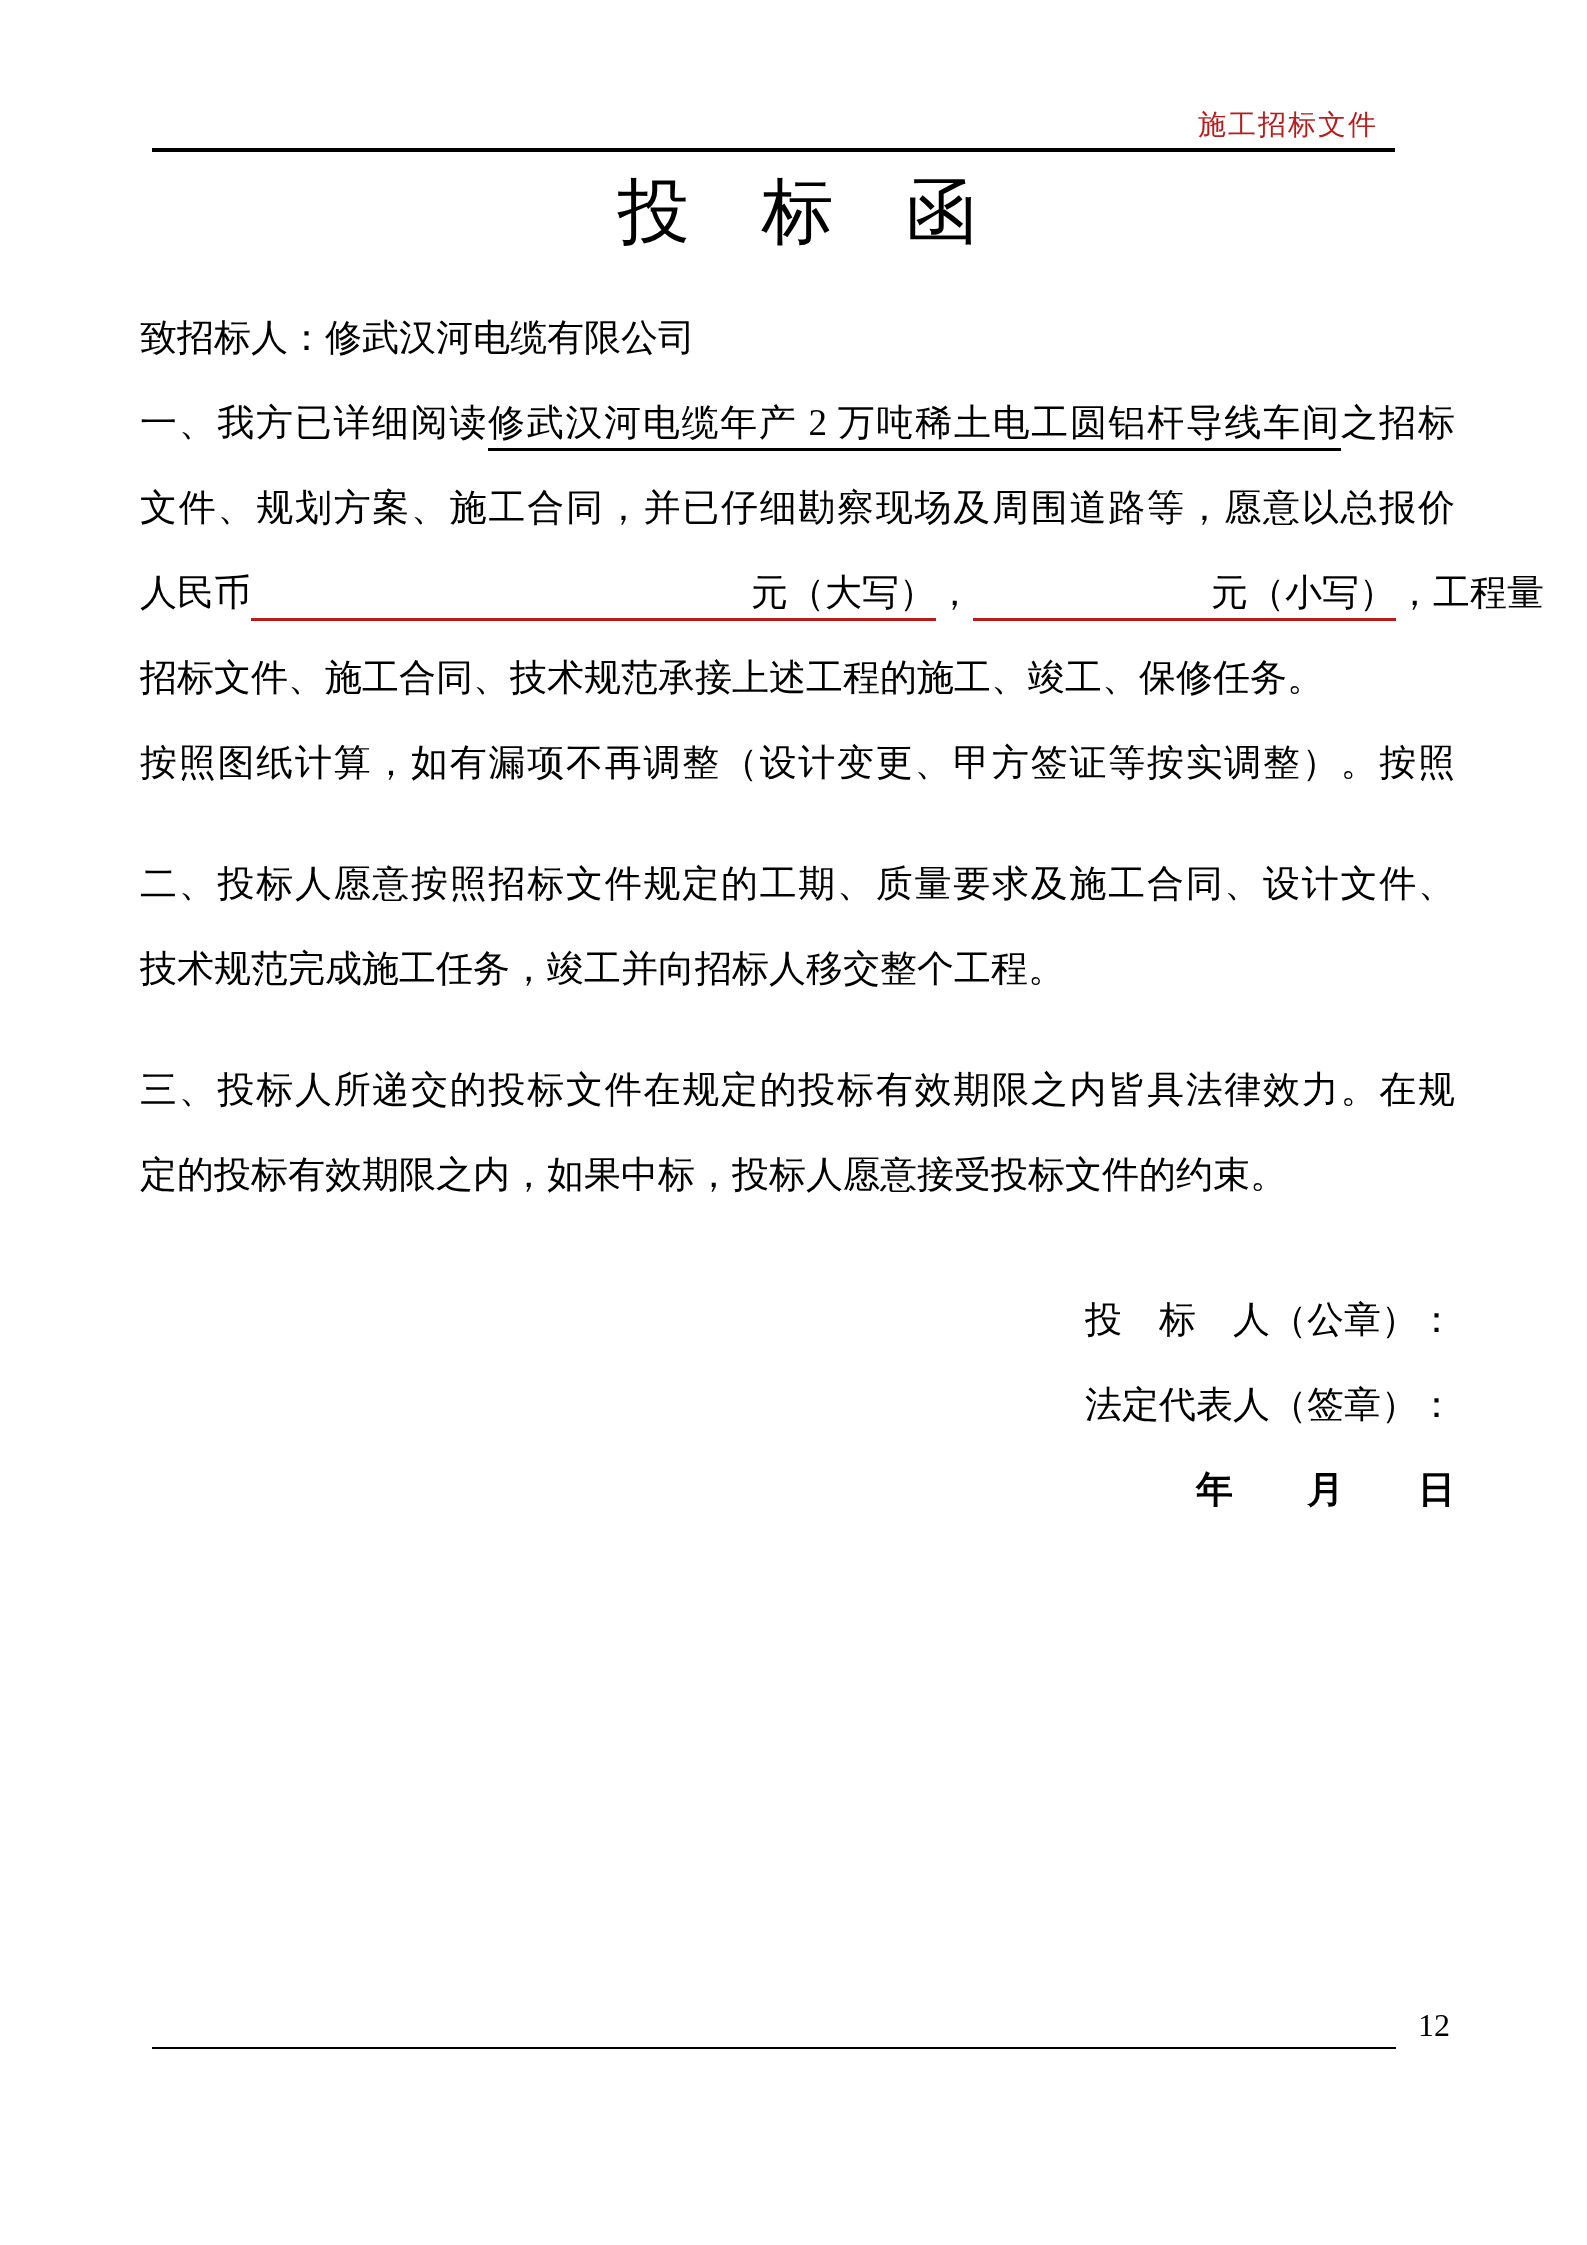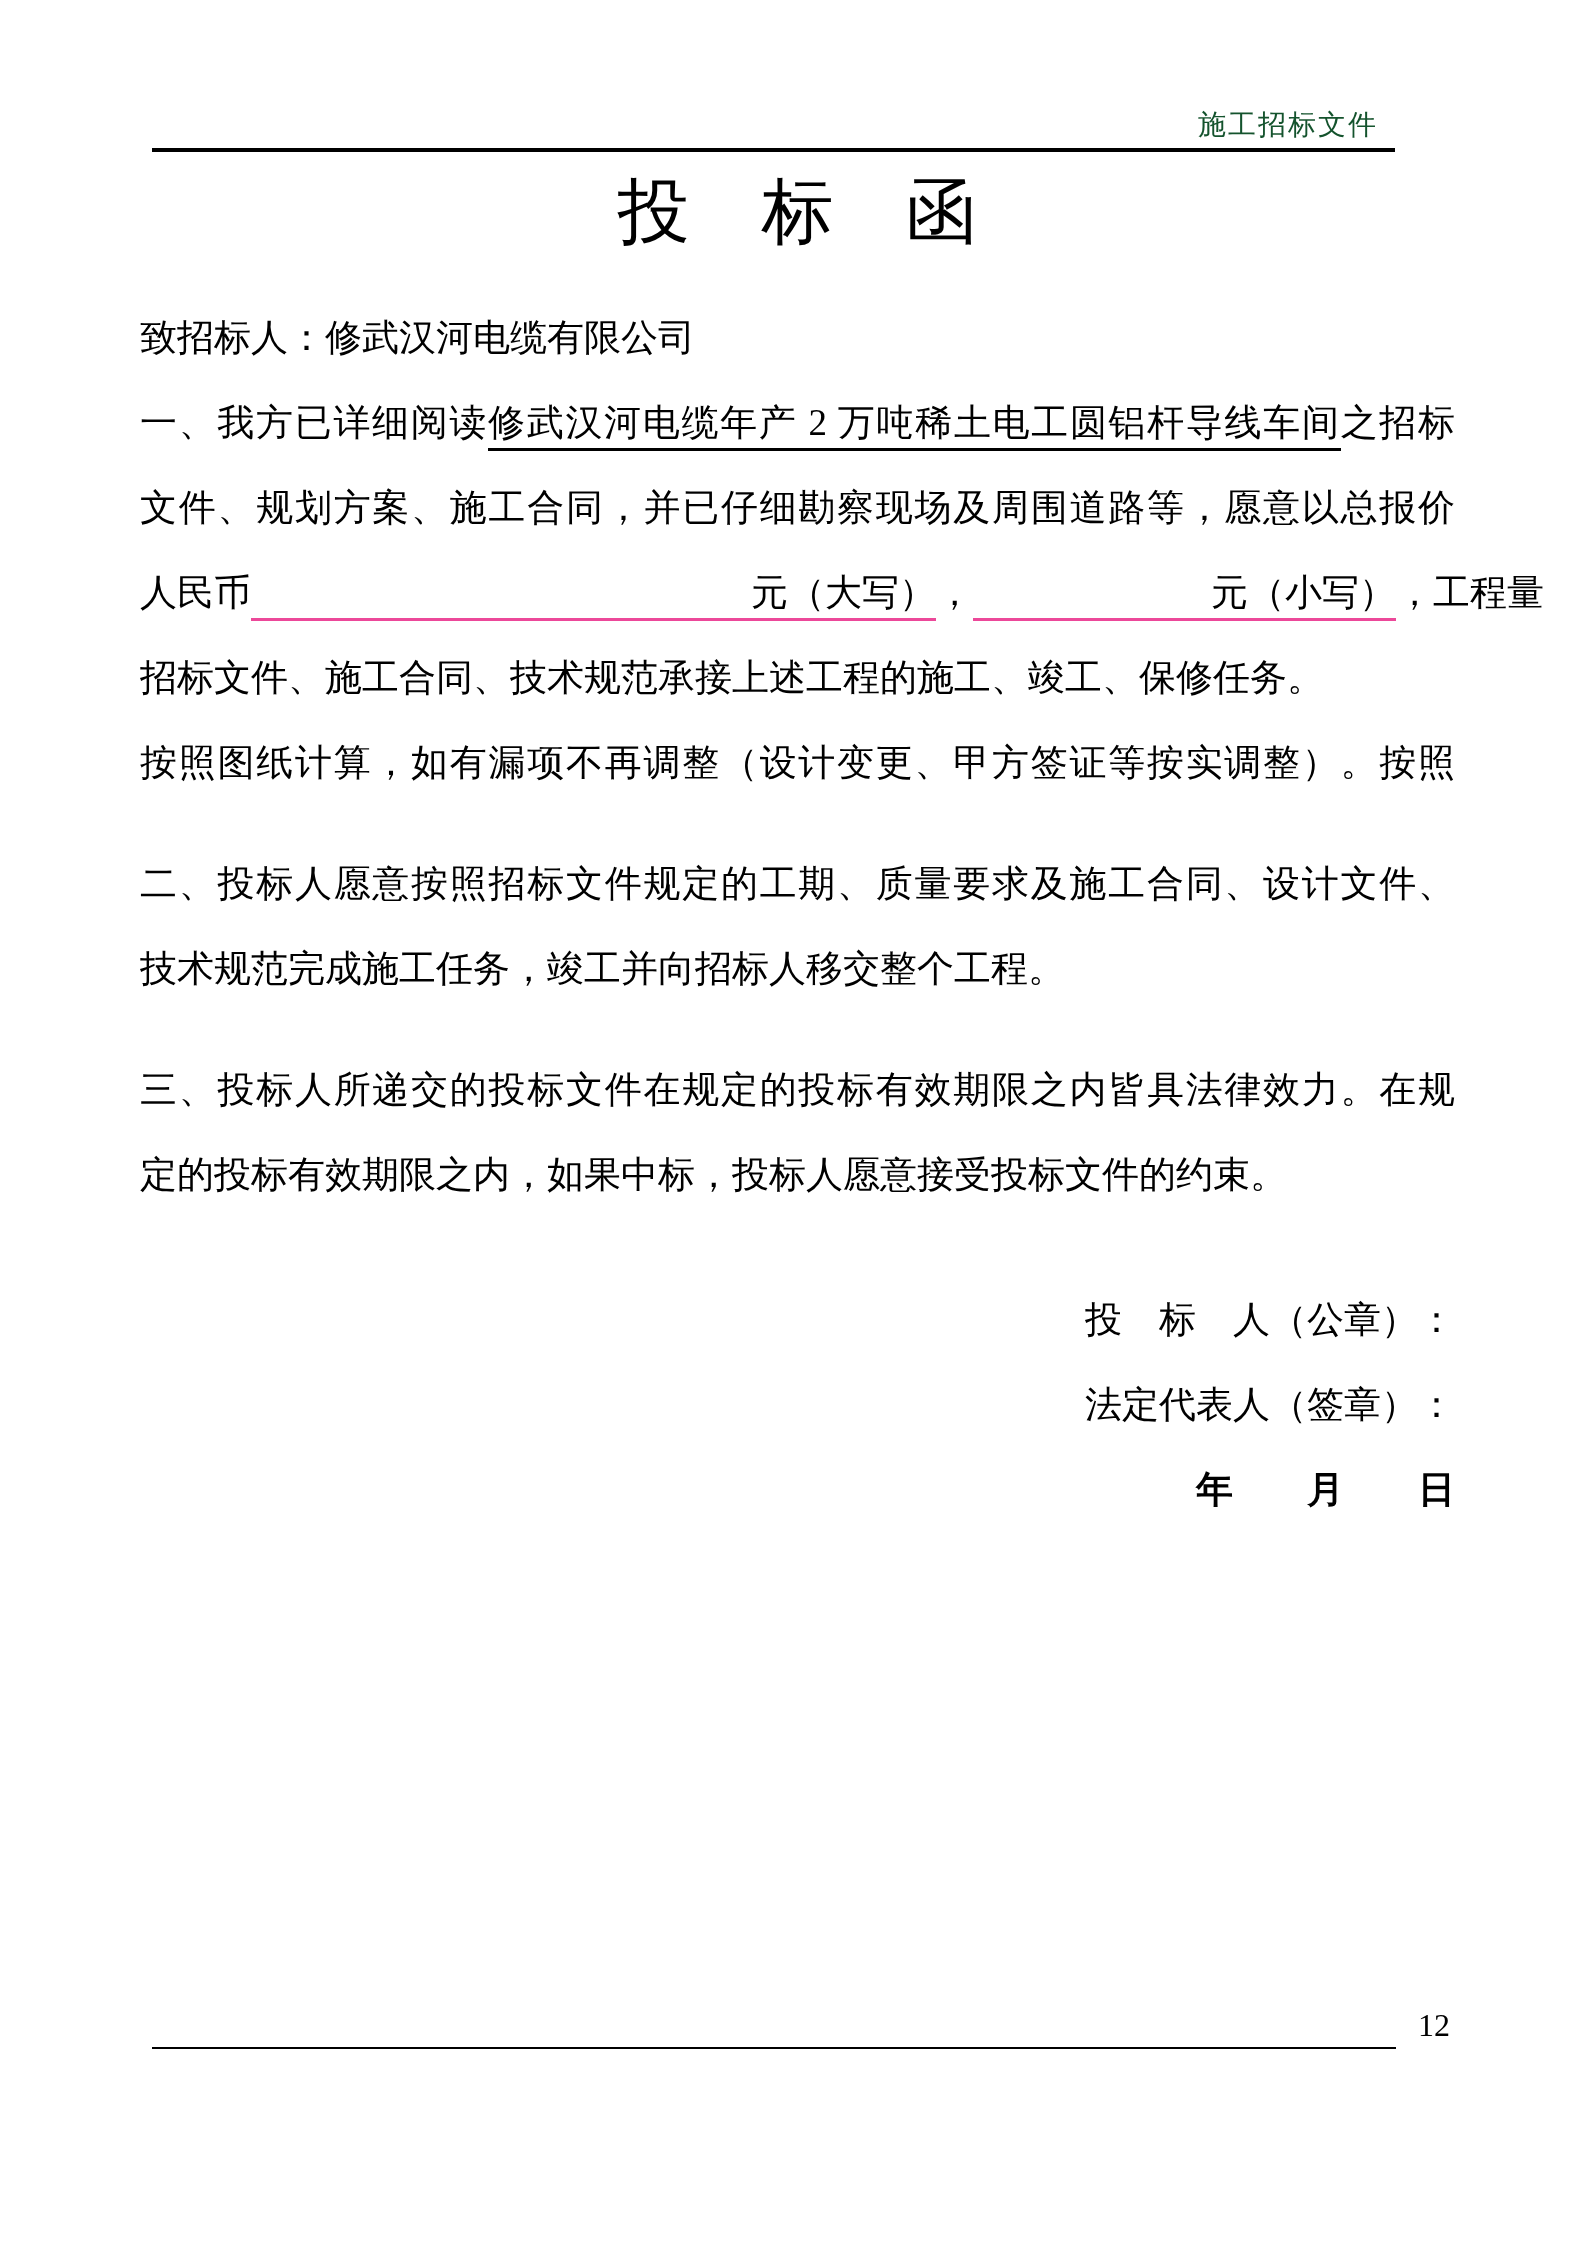--- a/index.html
+++ b/index.html
@@ -6,42 +6,42 @@
   .page{
     position:relative;
     width:1587px;height:2245px;
     background:#ffffff;color:#000000;
     font-family:"Liberation Serif","DejaVu Serif",serif;
     overflow:hidden;
   }
   
   .header-text{
     position:absolute;top:106px;left:1198px;
-    font-size:28px;letter-spacing:2px;color:#14532d;
+    font-size:28px;letter-spacing:2px;color:#b91c1c;
   }
   .header-rule{
     position:absolute;top:148px;left:152px;
     width:1243px;height:4px;background:#000;
   }
   
   .doc-title{
     position:absolute;top:166px;left:140px;width:1315px;
     margin:0;text-align:center;
     font-size:72px;font-weight:400;line-height:92px;
   }
   
   .body-col{
     position:absolute;left:140px;top:295px;width:1315px;
     font-size:37px;line-height:85px;
   }
   .line{white-space:nowrap;}
   .jl{text-align:justify;text-align-last:justify;}
   .gap{margin-top:36px;}
   .ul{border-bottom:3px solid #000;padding-bottom:5px;}
-  .ugroup{border-bottom:3px solid #ec4899;padding-bottom:5px;}
+  .ugroup{border-bottom:3px solid #b91c1c;padding-bottom:5px;}
   .blank{display:inline-block;height:2px;}
   .b1{width:500px;}
   .b2{width:238px;}
   .sig{margin-top:60px;text-align:right;}
   .sigline{padding-left:386px;}
   .dateline{padding-left:825px;font-weight:bold;}
   
   .footer-rule{
     position:absolute;top:2047px;left:152px;
     width:1244px;height:2px;background:#000;

